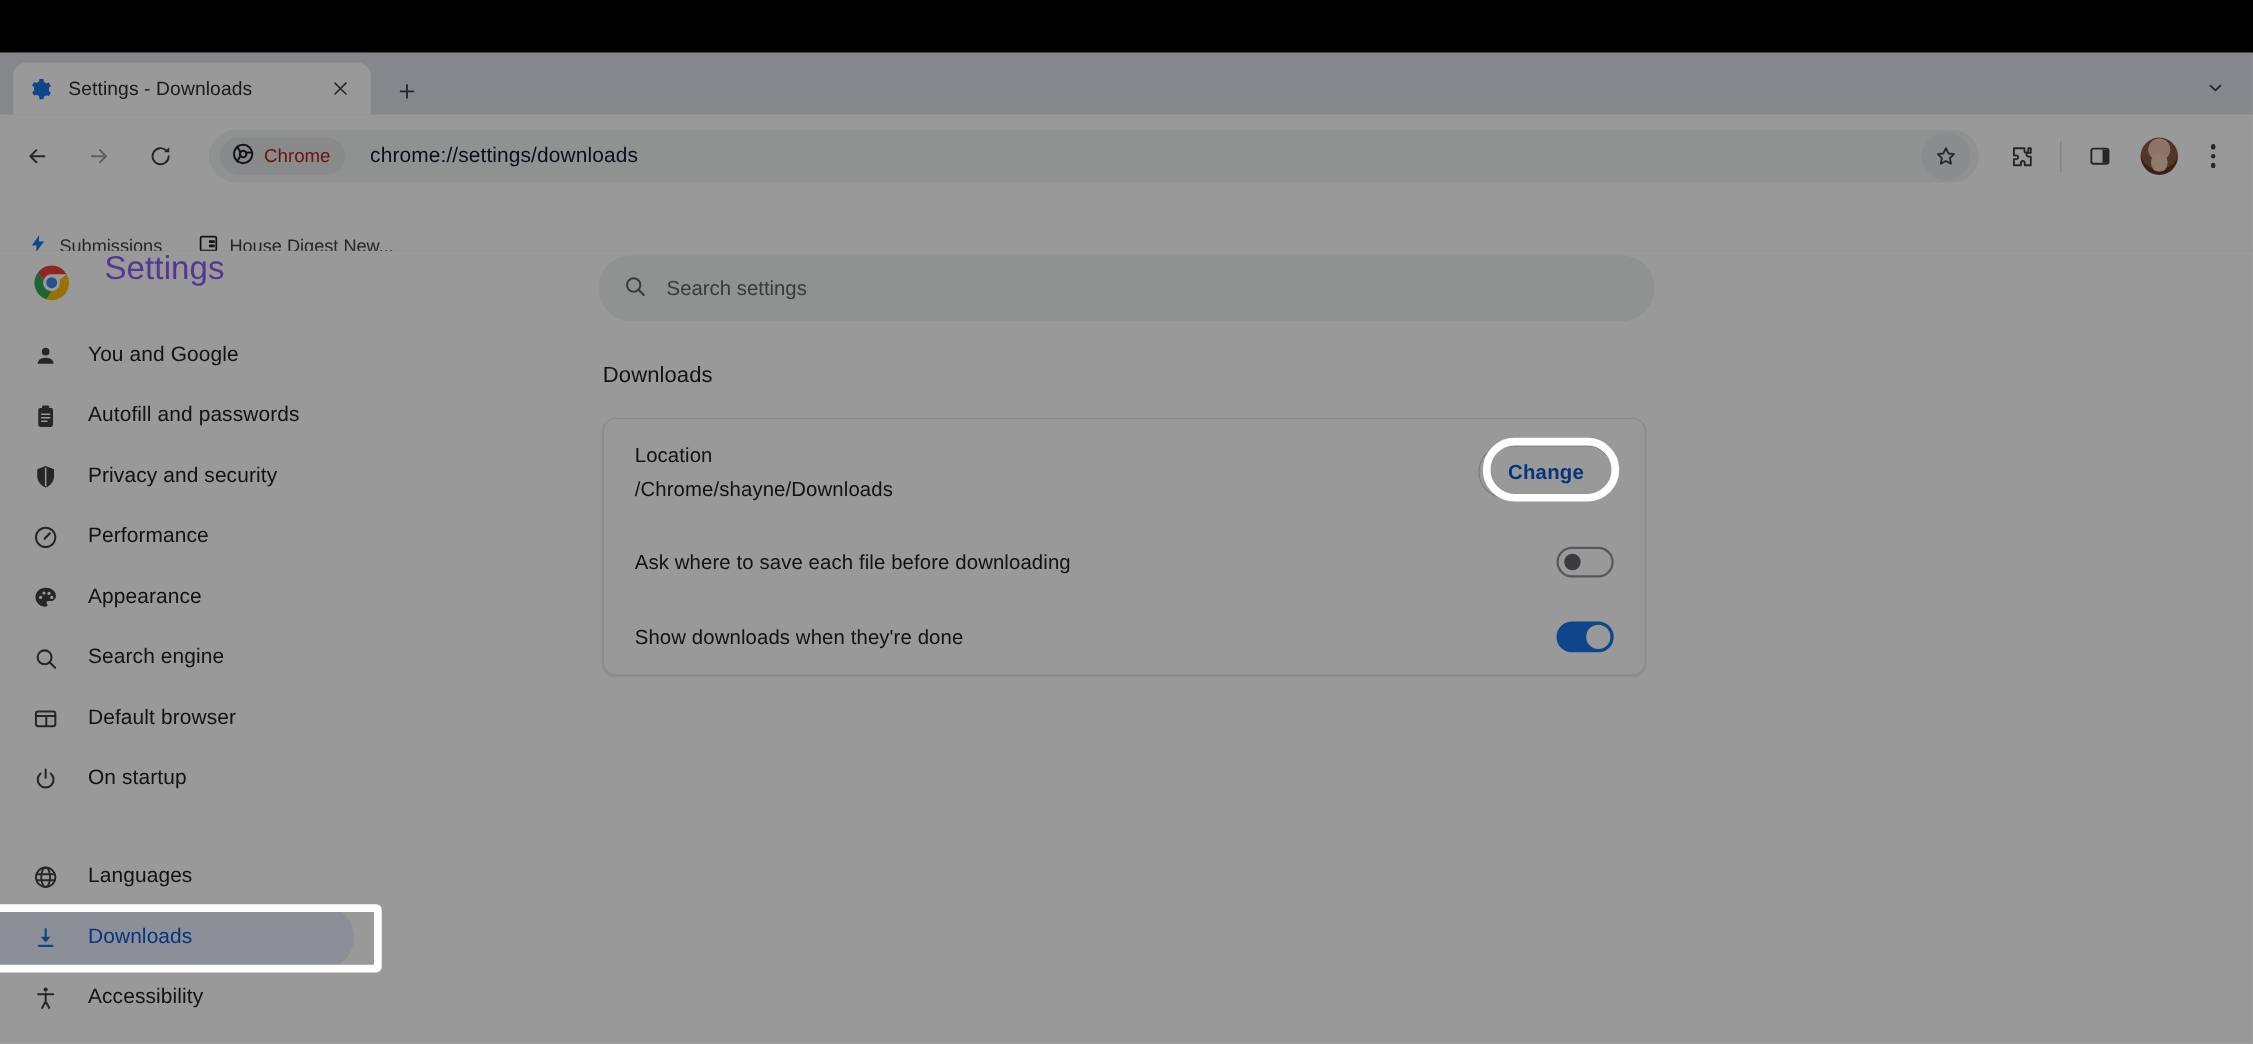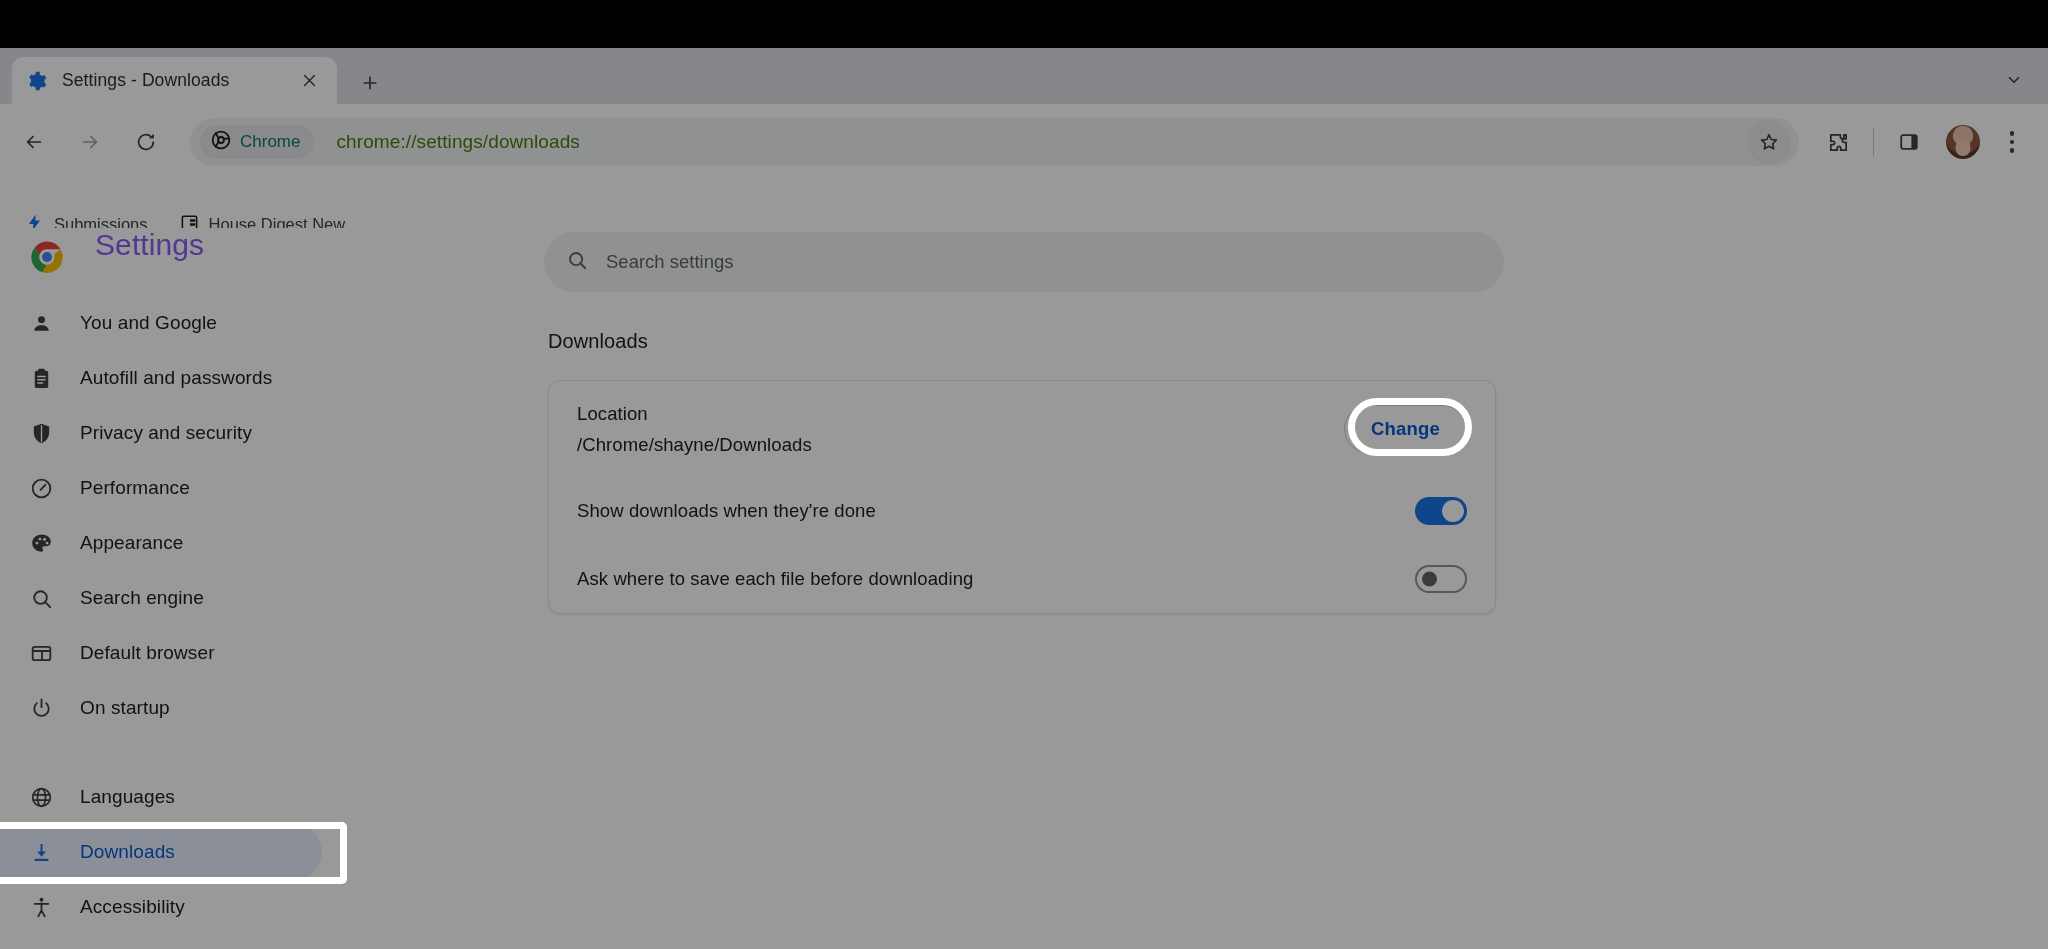--- a/index.html
+++ b/index.html
@@ -54,23 +54,23 @@
   .nav-btn:first-child { margin-left:12px; }
   .omnibox {
     flex:1 1 auto; height:48px; margin:0 12px 0 16px; background:#f1f3f4;
     border-radius:24px; display:flex; align-items:center; padding:0 8px 0 10px;
     min-width:0;
   }
   .chrome-chip {
     display:flex; align-items:center; gap:9px; height:34px;
     background:#e4e6e9; border-radius:17px; padding:0 14px 0 11px; flex:0 0 auto;
   }
-  .chrome-chip-text { font-size:17px; color:#0f766e; white-space:nowrap; }
+  .chrome-chip-text { font-size:17px; color:#b91c1c; white-space:nowrap; }
   .omni-url {
-    flex:1 1 auto; font-size:19px; color:#4d7c0f; margin-left:22px;
+    flex:1 1 auto; font-size:19px; color:#0f172a; margin-left:22px;
     white-space:nowrap; overflow:hidden; text-overflow:ellipsis; letter-spacing:.1px;
   }
   .omni-star { width:44px; height:44px; flex:0 0 44px; border-radius:50%;
     display:flex; align-items:center; justify-content:center; background:#e8eaed; }
   .tb-icon {
     width:44px; height:44px; flex:0 0 44px; border-radius:50%; margin:0 5px;
     display:flex; align-items:center; justify-content:center;
   }
   .tb-sep { width:1px; height:28px; background:#c7c9cc; margin:0 8px; flex:0 0 1px; }
   .avatar {
@@ -450,35 +450,35 @@
       <div class="row row-loc">
         <div class="row-text">
           <div class="row-label">Location</div>
           <div class="row-sub">/Chrome/shayne/Downloads</div>
         </div>
         <div class="change-btn">Change</div>
       </div>
 
       <div class="row">
         <div class="row-text">
+          <div class="row-label">Ask where to save each file before downloading</div>
+        </div>
+        <div class="toggle off">
+          <span class="knob"></span>
+        </div>
+      </div>
+
+      <div class="row">
+        <div class="row-text">
           <div class="row-label">Show downloads when they're done</div>
         </div>
         <div class="toggle on">
           <span class="knob"></span>
         </div>
       </div>
-
-      <div class="row">
-        <div class="row-text">
-          <div class="row-label">Ask where to save each file before downloading</div>
-        </div>
-        <div class="toggle off">
-          <span class="knob"></span>
-        </div>
-      </div>
     </div>
   </div>
 
   <div class="dim"></div>
 
   <div class="hl hl-change"></div>
   <div class="hl hl-downloads"></div>
 
 </div>
 

